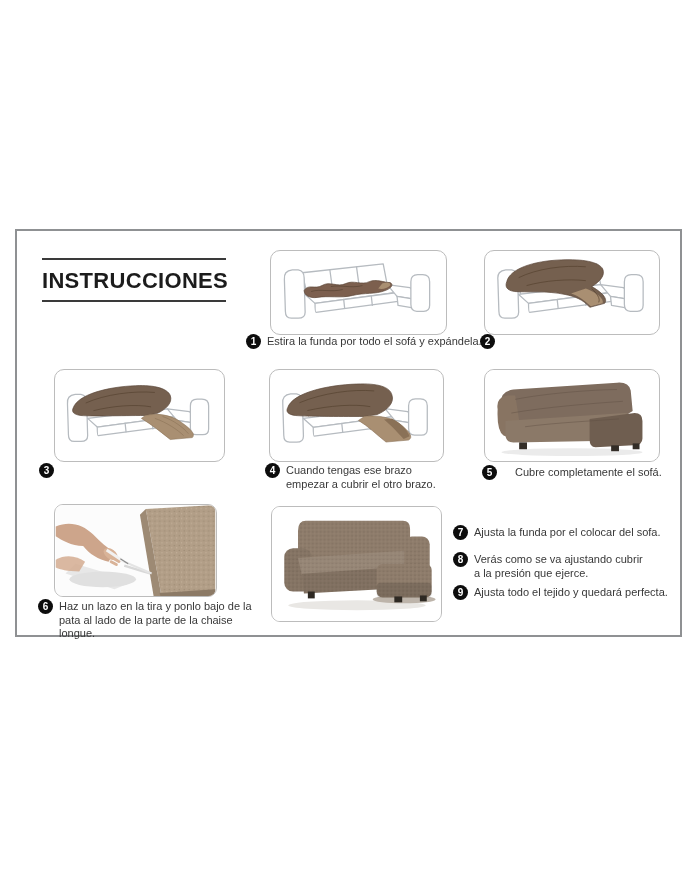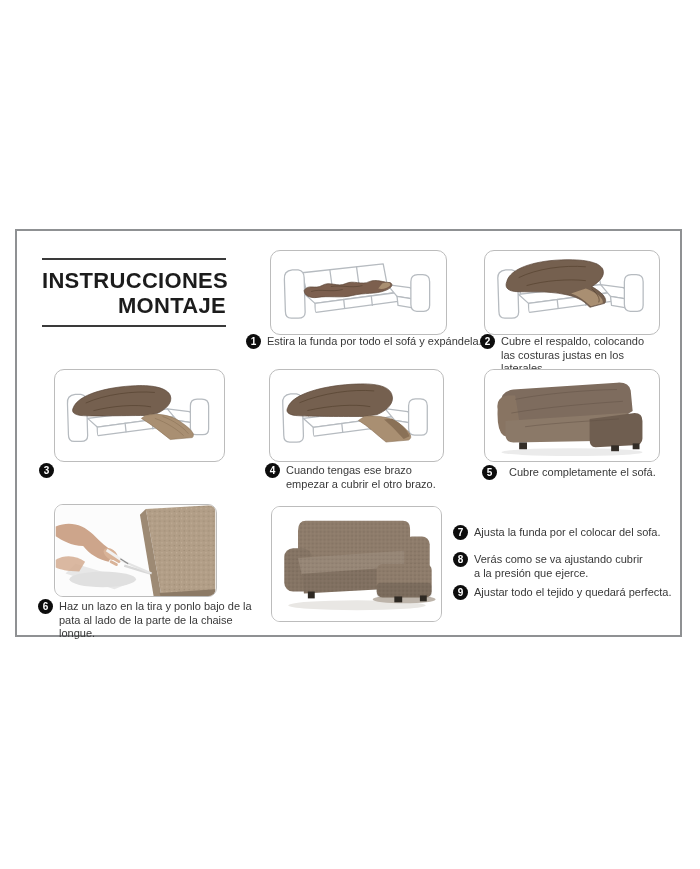--- a/index.html
+++ b/index.html
@@ -2,41 +2,40 @@
 <html><head>
 <meta charset="utf-8">
 <style>
   html,body{margin:0;padding:0;background:#ffffff;}
   .canvas{position:relative;width:700px;height:869px;background:#ffffff;
           font-family:"Liberation Sans",sans-serif;overflow:hidden;}
   .panel{position:absolute;left:15px;top:229px;width:667px;height:408px;
          border:2px solid #8f9193;background:#ffffff;box-sizing:border-box;}
   .title-block{position:absolute;left:25px;top:27px;width:184px;
          border-top:2px solid #3a3a3a;border-bottom:2px solid #3a3a3a;
-         padding:8px 0 7px;text-align:right;color:#1c1c1c;font-weight:bold;
+         padding:8px 0 7px;text-align:left;color:#1c1c1c;font-weight:bold;
          font-size:22px;line-height:25px;letter-spacing:.3px;}
   .card{position:absolute;background:#ffffff;border:1.5px solid #bcbcbc;
         border-radius:10px;box-sizing:border-box;overflow:hidden;}
   .card svg{display:block;width:100%;height:100%;}
   .step{position:absolute;display:flex;gap:6px;align-items:flex-start;}
   .badge{flex:0 0 15px;width:15px;height:15px;border-radius:50%;background:#0d0d0d;
          color:#ffffff;font-size:10px;font-weight:bold;display:flex;
          align-items:center;justify-content:center;line-height:1;}
   .cap{margin:1px 0 0;font-size:11px;line-height:13.5px;color:#383838;}
   .nowrap .cap{white-space:nowrap;}
 </style>
 </head>
 <body>
 
 <div class="canvas">
   <div class="panel">
 
     <div class="title-block">
       <div>INSTRUCCIONES</div>
-      <div>MONTAJE</div>
     </div>
 
     <div class="card" style="left:253px;top:19px;width:177px;height:85px">
       <svg viewBox="0 0 176 84">
         <g stroke="#b6bbc0" stroke-width="1.3" fill="#ffffff" stroke-linejoin="round" stroke-linecap="round">
           <path d="M31,22 L113,13 L117,34 L36,44 Z"></path>
           <path d="M59,19 L62,41" fill="none"></path>
             <path d="M86,16 L89,38" fill="none"></path>
           <path d="M13,29 Q12,20 21,19 L27,19 Q33,20 33,27 L34,62 Q34,68 27,68 L20,68 Q14,68 14,61 Z"></path>
           <path d="M34,44 L117,34 L127,42 L44,53 Z"></path>
@@ -71,21 +70,20 @@
         <path fill="none" stroke="#55412f" stroke-width="0.7" d="M34,27 C52,18 80,14 102,16 M42,35 C60,30 84,28 102,30 M108,38 C113,43 117,48 115,52"></path>
       </svg>
     </div>
 
     <div class="step nowrap" style="left:229px;top:103px;width:225px">
       <span class="badge">1</span>
       <p class="cap">Estira la funda por todo el sofá y expándela.</p>
     </div>
     <div class="step" style="left:463px;top:103px;width:172px">
       <span class="badge">2</span>
-      <p class="cap">Cubre el respaldo, colocando las costuras justas en los laterales.</p>
     </div>
 
     <div class="card" style="left:37px;top:138px;width:171px;height:93px">
       <svg viewBox="0 0 176 90">
         <g stroke="#b6bbc0" stroke-width="1.3" fill="#ffffff" stroke-linejoin="round" stroke-linecap="round">
           <path d="M13,33 Q12,24 21,23 L27,23 Q33,24 33,31 L34,66 Q34,72 27,72 L20,72 Q14,72 14,65 Z"></path>
           <path d="M34,48 L117,38 L127,46 L44,57 Z"></path>
           <path d="M44,57 L127,46 L128,55 L45,66 Q44,66 44,57 Z"></path>
           <path d="M73,53 L74,62" fill="none"></path>
             <path d="M101,50 L102,59" fill="none"></path>
@@ -136,21 +134,21 @@
 
     <div class="step" style="left:22px;top:232px;width:205px">
       <span class="badge">3</span>
     </div>
     <div class="step" style="left:248px;top:232px;width:180px">
       <span class="badge">4</span>
       <p class="cap">Cuando tengas ese brazo empezar a cubrir el otro brazo.</p>
     </div>
     <div class="step nowrap" style="left:465px;top:234px;width:180px">
       <span class="badge">5</span>
-      <p class="cap" style="margin-left:6px">Cubre completamente el sofá.</p>
+      <p class="cap" style="margin-left:12px">Cubre completamente el sofá.</p>
     </div>
 
     <div class="card" style="left:37px;top:273px;width:163px;height:93px;border-radius:9px">
       <svg viewBox="0 0 163 93">
         <defs>
           <pattern id="tx6" width="5" height="5" patternUnits="userSpaceOnUse">
             <rect width="5" height="5" fill="#b29e87"></rect>
             <circle cx="1.3" cy="1.5" r="0.8" fill="#a08c75"></circle>
             <circle cx="3.6" cy="3.7" r="0.7" fill="#c3b09a"></circle>
           </pattern>
@@ -206,21 +204,21 @@
     <div class="step nowrap" style="left:436px;top:294px;width:220px">
       <span class="badge">7</span>
       <p class="cap">Ajusta la funda por el colocar del sofa.</p>
     </div>
     <div class="step" style="left:436px;top:321px;width:196px">
       <span class="badge">8</span>
       <p class="cap">Verás como se va ajustando cubrir a la presión que ejerce.</p>
     </div>
     <div class="step nowrap" style="left:436px;top:354px;width:220px">
       <span class="badge">9</span>
-      <p class="cap">Ajustar todo el tejido y quedará perfecta.</p>
+      <p class="cap">Ajusta todo el tejido y quedará perfecta.</p>
     </div>
 
     <div class="step" style="left:21px;top:368px;width:232px">
       <span class="badge">6</span>
       <p class="cap">Haz un lazo en la tira y ponlo bajo de la pata al lado de la parte de la chaise longue.</p>
     </div>
 
   </div>
 </div>
 

